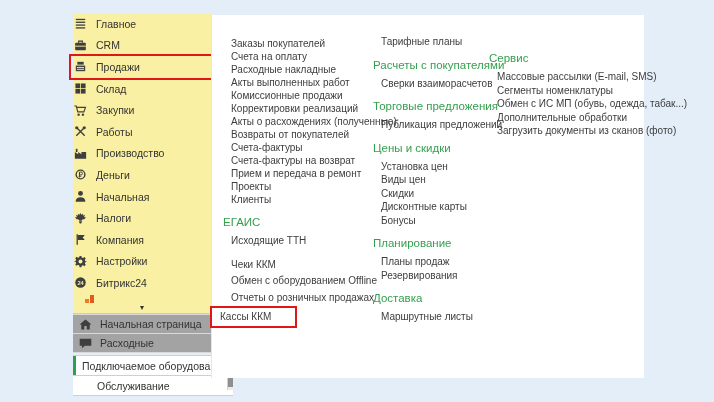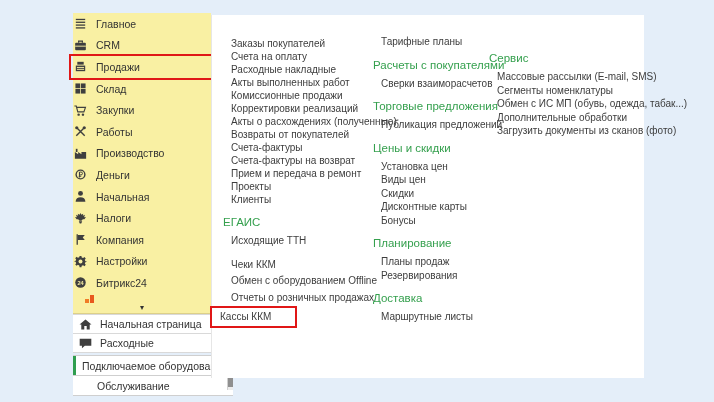--- a/index.html
+++ b/index.html
@@ -19,21 +19,21 @@
   .partial-icon{position:absolute;left:12px;bottom:10px;width:12px;height:9px;overflow:hidden;}
   .partial-icon .b1{position:absolute;left:0;bottom:-3px;width:4px;height:7px;background:#f07c26;}
   .partial-icon .b2{position:absolute;left:5px;bottom:-3px;width:4px;height:11px;background:#e8581e;}
   .more-chevron{position:absolute;left:0;right:0;bottom:0;height:10px;text-align:center;
             font-size:8px;line-height:9px;color:#333;}
 
   
   .left-bottom{position:absolute;left:73px;top:314px;width:160px;}
   .lb-rows{border-top:1px solid #d9d9d9;}
   .lb-row{display:flex;align-items:center;gap:8px;height:18px;padding-left:5px;
-          background:#ffffff;border-bottom:1px solid #d9d9d9;font-size:10.5px;color:#333;}
+          background:#a3a3a3;border-bottom:1px solid #d9d9d9;font-size:10.5px;color:#333;}
   .lb-icon{width:14px;height:14px;flex:none;}
   .ov-rows{margin-top:2px;border-top:1px solid #cfcfcf;background:#fff;}
   .ov-row{position:relative;display:flex;align-items:center;height:19px;padding-left:24px;
           background:#fff;border-bottom:1px solid #cfcfcf;font-size:10.5px;color:#333;white-space:nowrap;}
   .ov-row.active::before{content:"";position:absolute;left:0;top:0;bottom:0;width:3px;background:#2f9e4f;}
   .ov-row.active{padding-left:9px;}
   .lb-scroll{position:absolute;right:0;top:0;width:5px;height:76px;background:#ececec;
           border-left:1px solid #d0d0d0;}
   .lb-thumb{position:absolute;left:0;bottom:3px;width:5px;height:11px;background:#8f8f8f;}
   .lb-arrow{position:absolute;left:1px;width:3px;height:3px;background:#777;}

